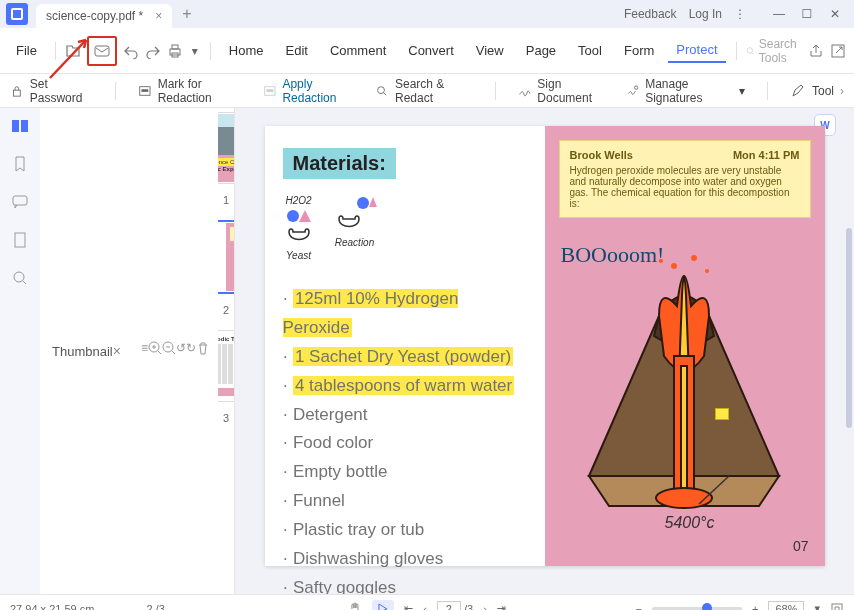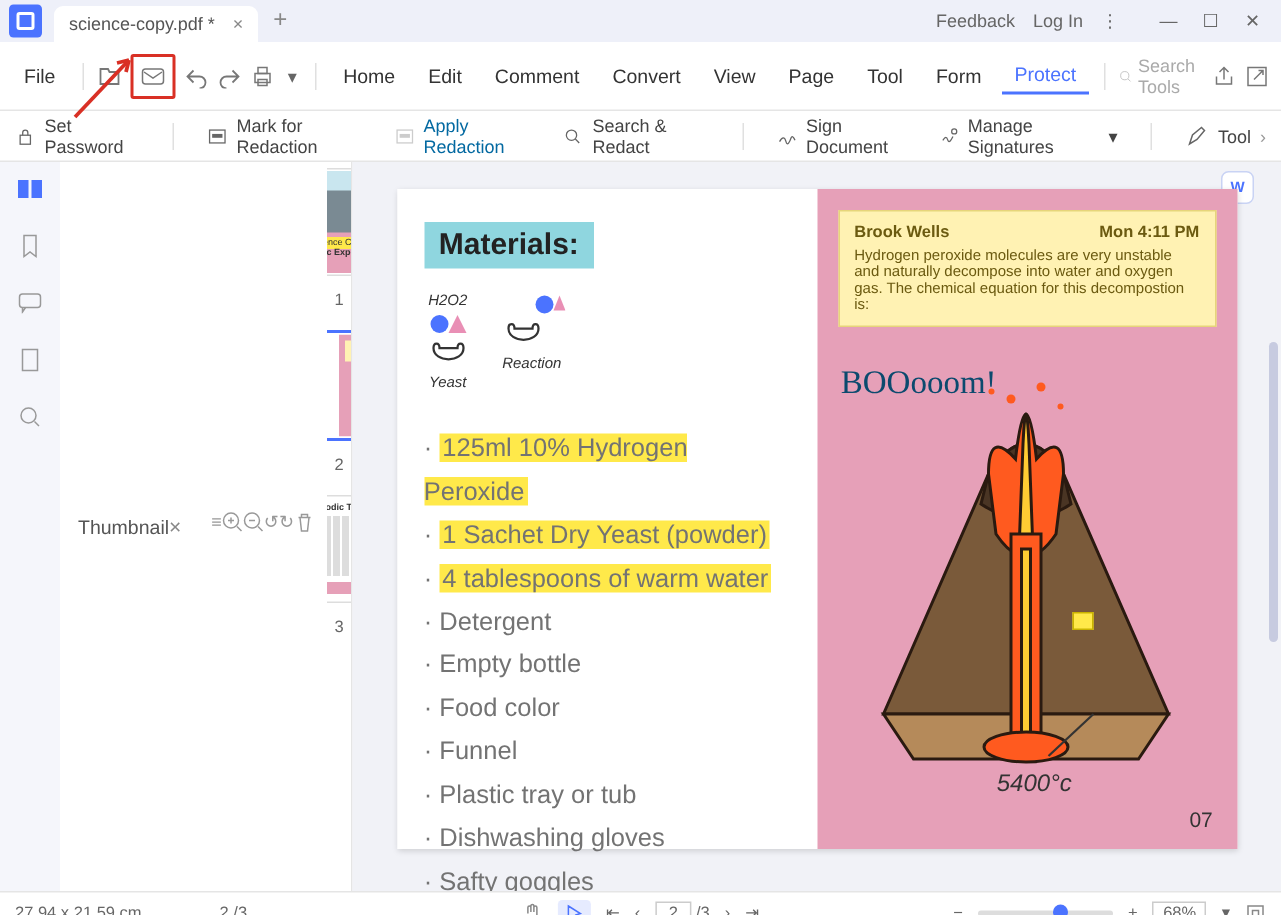--- a/index.html
+++ b/index.html
@@ -325,22 +325,22 @@
                 <path d="M6 24c0 10 20 10 20 0c0-4-4-4-4 0h-12c0-4-4-4-4 0z" fill="none" stroke="#333" stroke-width="1.5"></path>
               </svg>
             <span style="font-style:italic">Reaction</span>
           </div>
         </div>
         <div class="list">
           <div>· <span class="hl">125ml 10% Hydrogen Peroxide</span></div>
           <div>· <span class="hl">1 Sachet Dry Yeast (powder)</span></div>
           <div>· <span class="hl">4 tablespoons of warm water</span></div>
           <div>· <span>Detergent</span></div>
+          <div>· <span>Food color</span></div>
           <div>· <span>Empty bottle</span></div>
-          <div>· <span>Food color</span></div>
           <div>· <span>Funnel</span></div>
           <div>· <span>Plastic tray or tub</span></div>
           <div>· <span>Dishwashing gloves</span></div>
           <div>· <span>Safty goggles</span></div>
         </div>
       </div>
 
       <div class="page-right">
         <div class="note">
           <div class="note-hdr">

